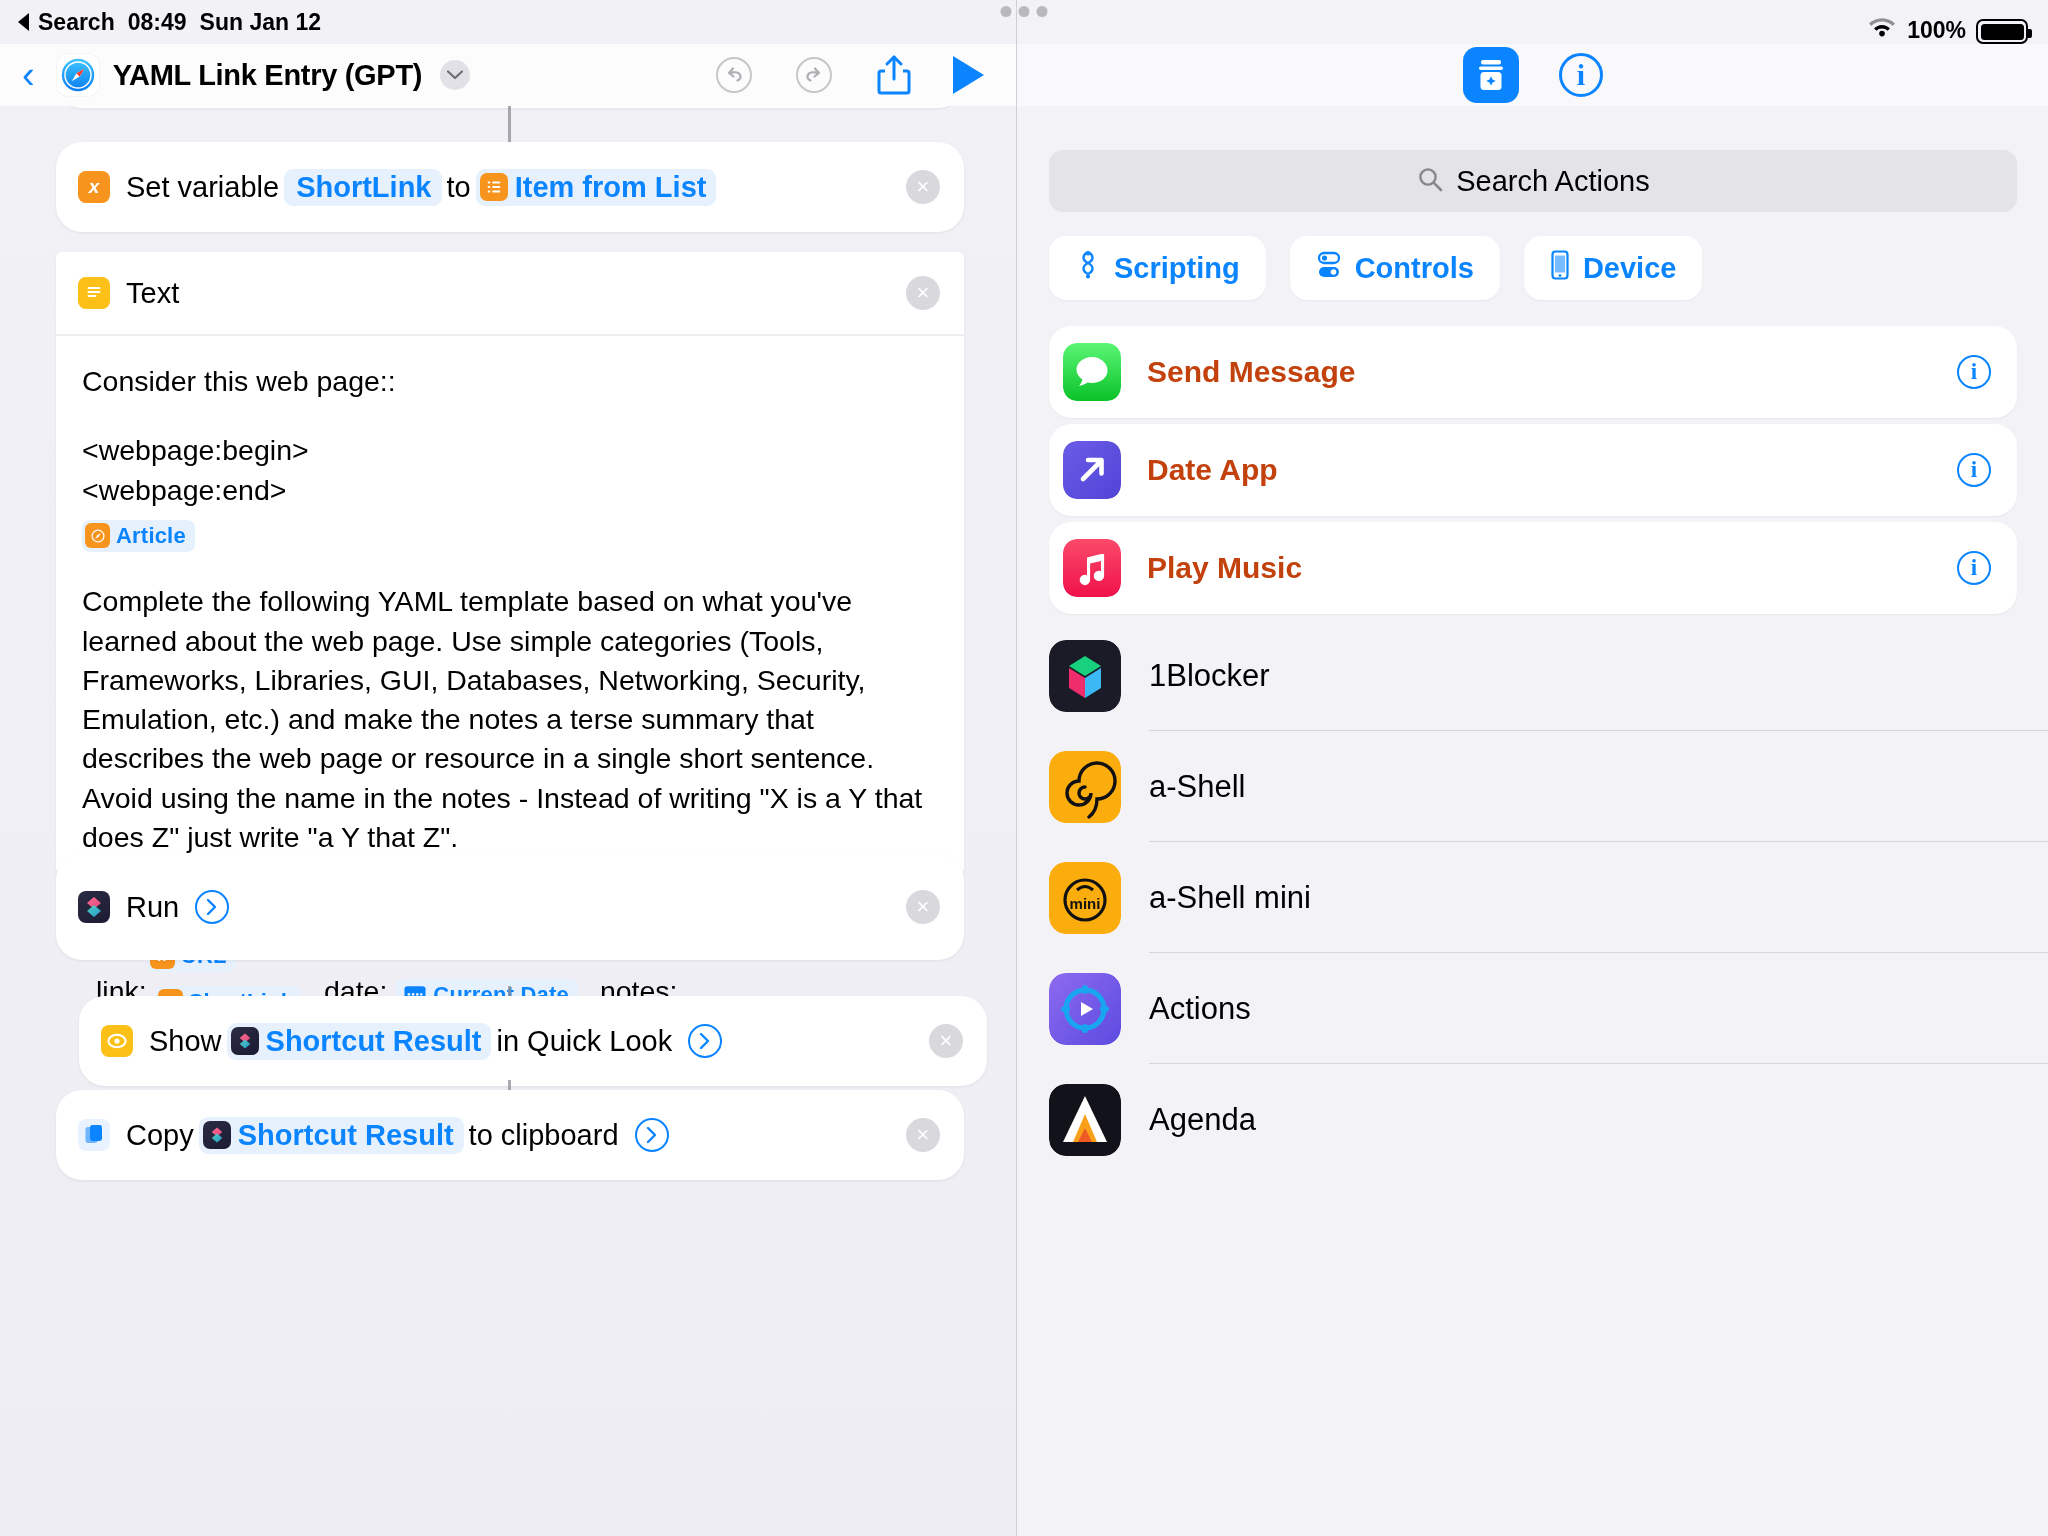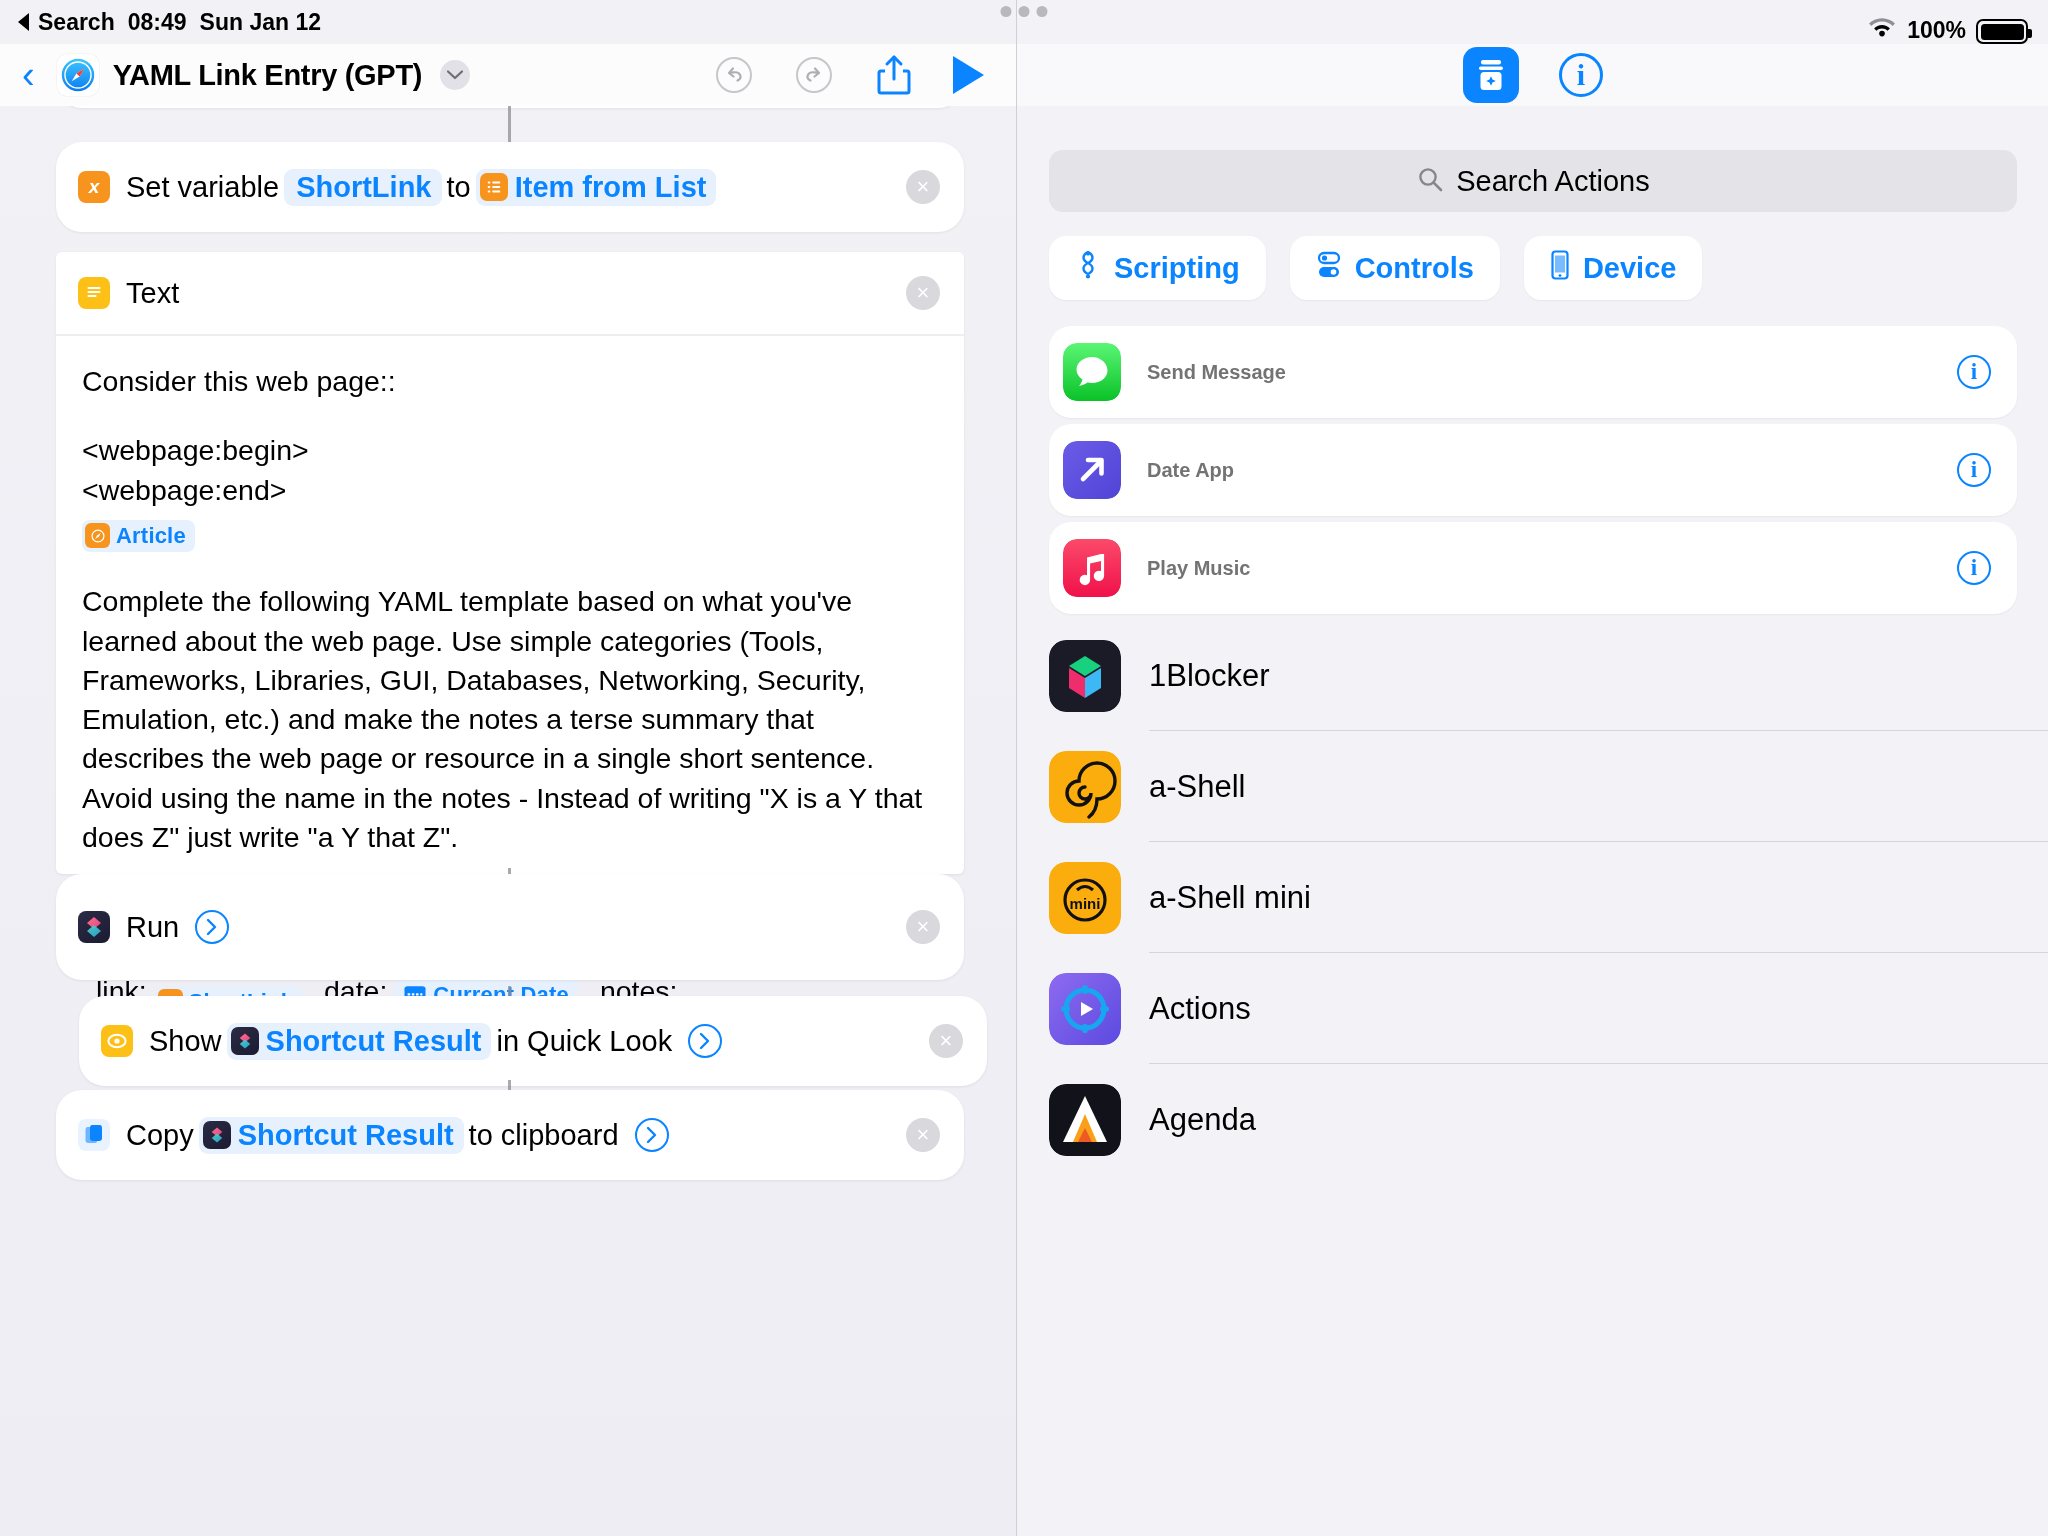--- a/index.html
+++ b/index.html
@@ -177,21 +177,21 @@
   .sugg-list { position: absolute; top: 326px; left: 32px; width: 968px; }
   .sugg-row {
     height: 92px; background: #fff; border-radius: 22px; margin-bottom: 6px;
     display: flex; align-items: center; padding: 0 26px 0 14px; cursor: pointer;
     box-shadow: 0 1px 2px rgba(0,0,0,0.05);
   }
   .app-ico {
     width: 58px; height: 58px; border-radius: 14px; flex: none;
     display: flex; align-items: center; justify-content: center; overflow: hidden;
   }
-  .sugg-label { font-size: 20px; font-weight: 600; color: #737373; margin-left: 26px; }
+  .sugg-label { font-size: 30px; font-weight: 600; color: #c2410c; margin-left: 26px; }
   .info-ico {
     width: 34px; height: 34px; border-radius: 50%; border: 2.5px solid #0a84ff;
     display: flex; align-items: center; justify-content: center;
     color: #0a84ff; font-size: 23px; font-weight: 700; font-family: "Liberation Serif", serif;
     margin-left: auto; flex: none; cursor: pointer;
   }
 
   .app-list { position: absolute; top: 620px; left: 32px; width: 1000px; }
   .app-row { height: 111px; display: flex; align-items: center; cursor: pointer; position: relative; }
   .app-row .app-ico { width: 72px; height: 72px; border-radius: 17px; }
@@ -379,21 +379,21 @@
               </span>
               <span>Current Date</span>
             </span>
           </p>
           <p class="mono-ind" style="padding-left:14px">notes:</p>
         </div>
       </div>
 
       <div class="connector" style="top:762px;height:48px;"></div>
 
-      <div class="card" style="top:768px;height:106px;">
+      <div class="card" style="top:748px;height:106px;">
         <div class="card-row">
           <span class="act-ico ico-shortcut">
             <svg width="24" height="24" viewBox="0 0 24 24">
                 <defs>
                   <linearGradient id="sc1" x1="0" y1="0" x2="1" y2="1">
                     <stop offset="0" stop-color="#ff6f91"></stop>
                     <stop offset="1" stop-color="#e0457b"></stop>
                   </linearGradient>
                   <linearGradient id="sc2" x1="0" y1="0" x2="1" y2="1">
                     <stop offset="0" stop-color="#4fd6c8"></stop>

